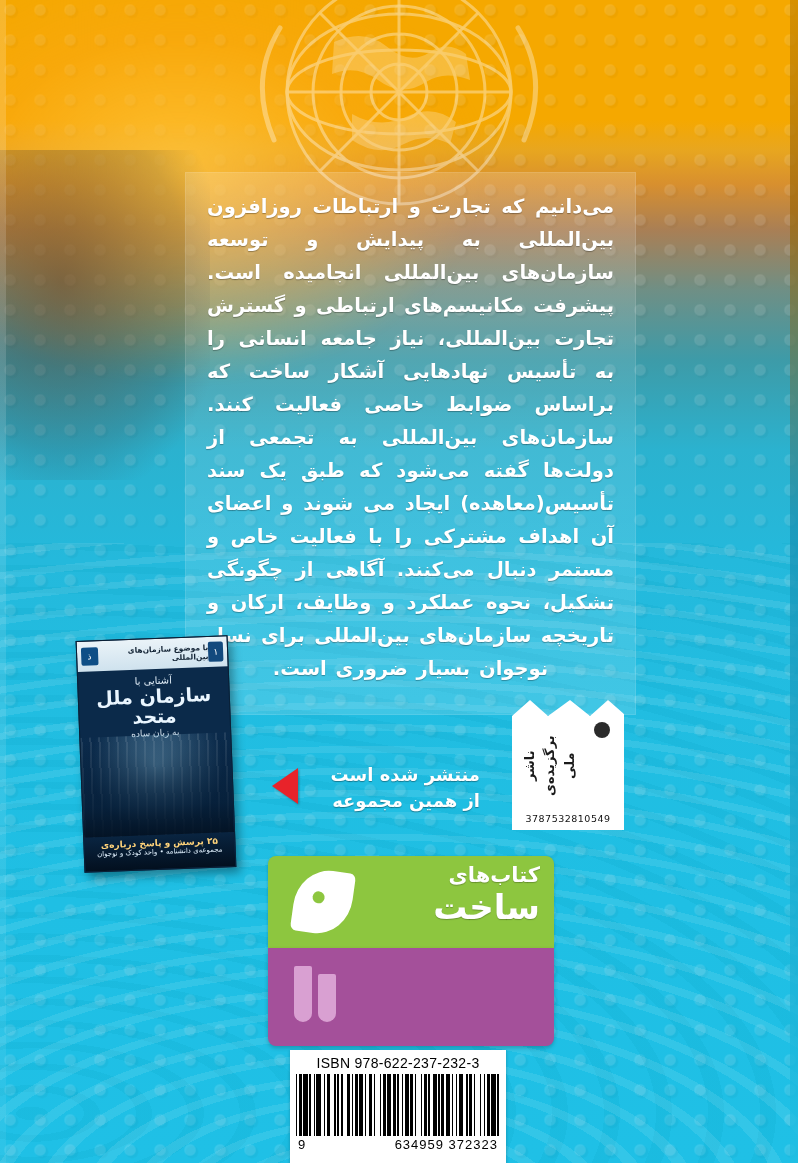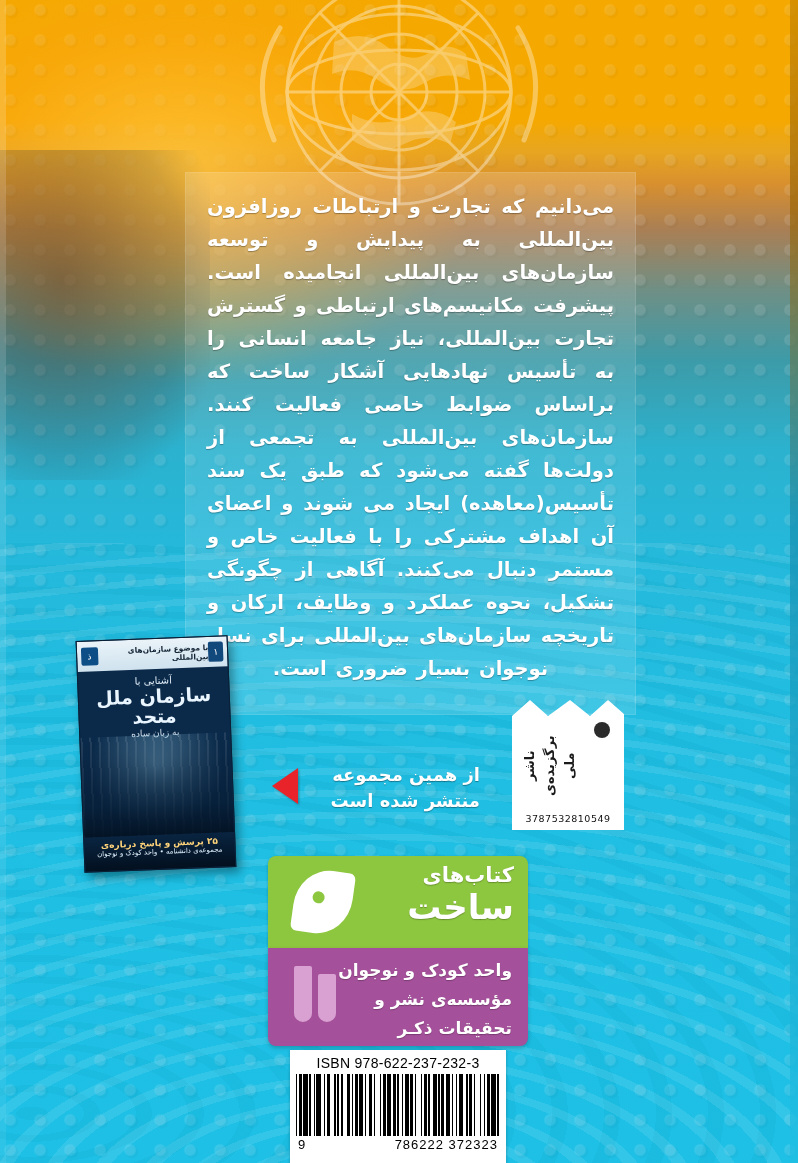--- a/index.html
+++ b/index.html
@@ -267,21 +267,21 @@
     letter-spacing: .5px;
     color: #111;
     direction: ltr;
   }
 
   
   .imprint {
     position: absolute;
     left: 268px;
     top: 856px;
-    width: 260px;
+    width: 286px;
   }
   .imp-green {
     position: relative;
     height: 92px;
     background: #8dc63f;
     border-radius: 8px 8px 0 0;
     box-shadow: 0 1px 3px rgba(0,0,0,.2);
     overflow: hidden;
   }
   .imp-green .gtxt {
@@ -438,22 +438,22 @@
     </div>
     <div class="mb-art"></div>
     <div class="mb-bottom">
       <div class="mb-q">۲۵ پرسش و پاسخ درباره‌ی</div>
       <div>مجموعه‌ی دانشنامه  •  واحد کودک و نوجوان</div>
     </div>
   </div>
 
   <div class="arrow"></div>
   <div class="arrow-caption">
+    <div>منتشر شده است</div>
     <div>از همین مجموعه</div>
-    <div>منتشر شده است</div>
   </div>
 
   <div class="pub-tag">
     <div class="pt-dot"></div>
     <div class="pt-text">ناشر برگزیده‌ی ملی</div>
     <div class="pt-code">3787532810549</div>
   </div>
 
   <div class="imprint">
     <div class="imp-green">
@@ -461,25 +461,20 @@
       <div class="gtxt">
         <div class="l1">کتاب‌های</div>
         <div class="l2">ساخت</div>
       </div>
     </div>
     <div class="imp-purple">
       <div class="zekr-mark">
           <i></i>
           <i></i>
         </div>
-      <div class="ptxt">
-        <div>واحد کودک و نوجوان</div>
-        <div>مؤسسه‌ی نشر و</div>
-        <div>تحقیقات ذکـر</div>
-      </div>
     </div>
   </div>
 
   <div class="isbn-box">
     <div class="isbn-text">ISBN 978-622-237-232-3</div>
     <div class="barcode" id="barcode">
         <span style="width: 1.55px; background: rgb(0, 0, 0);"></span>
         <span style="width: 1.55px; background: transparent;"></span>
         <span style="width: 3.1px; background: rgb(0, 0, 0);"></span>
         <span style="width: 1.55px; background: transparent;"></span>
@@ -565,17 +560,17 @@
         <span style="width: 1.55px; background: transparent;"></span>
         <span style="width: 3.1px; background: rgb(0, 0, 0);"></span>
         <span style="width: 1.55px; background: transparent;"></span>
         <span style="width: 4.65px; background: rgb(0, 0, 0);"></span>
         <span style="width: 1.55px; background: transparent;"></span>
         <span style="width: 1.55px; background: rgb(0, 0, 0);"></span>
         <span style="width: 1.55px; background: transparent;"></span>
       </div>
     <div class="barcode-digits">
       <span>9</span>
-      <span>786222 372323</span>
+      <span>634959 372323</span>
     </div>
   </div>
 
 </div>
 
 </body></html>

